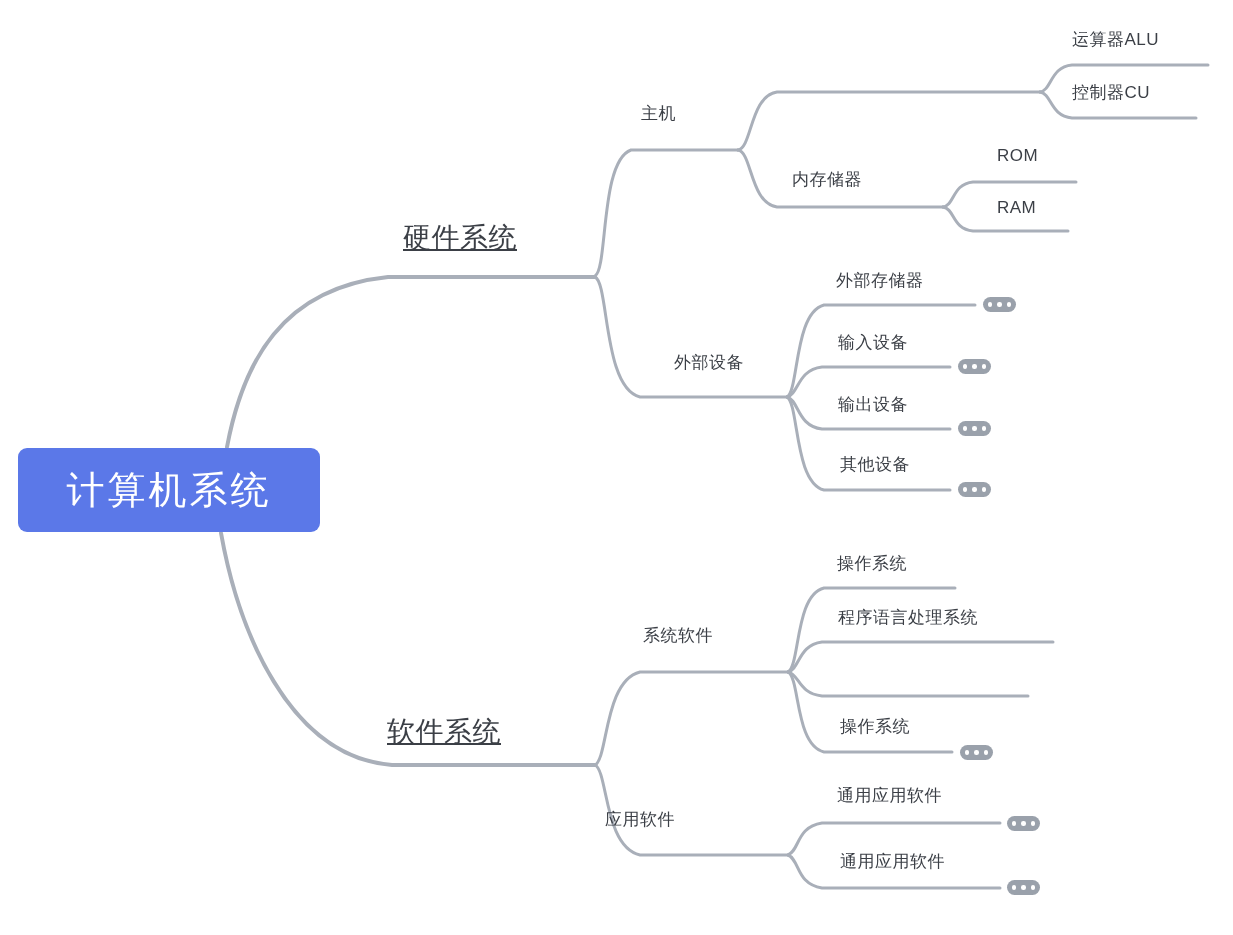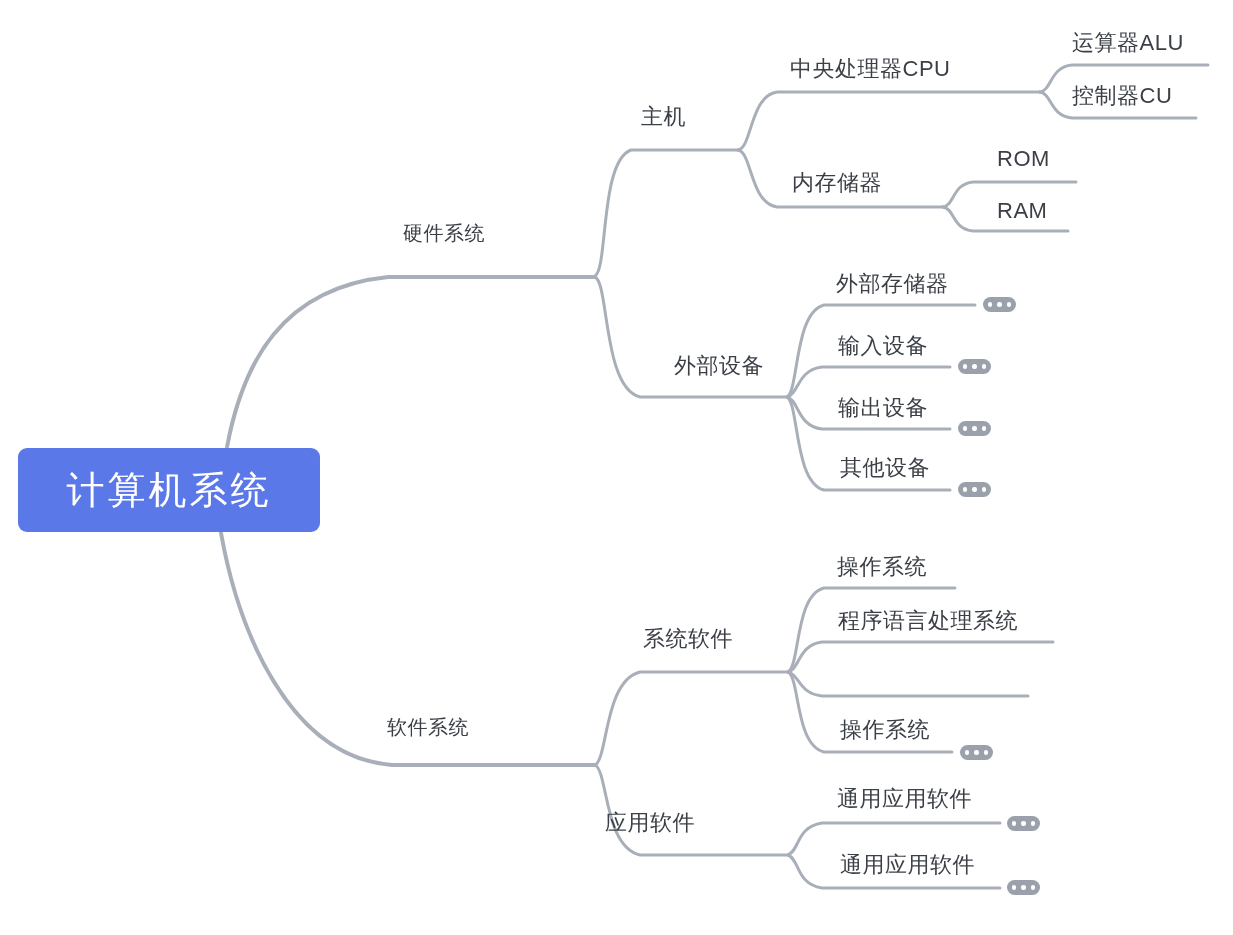--- a/index.html
+++ b/index.html
@@ -11,22 +11,22 @@
     --dot:#FFFFFF;
     --canvas-bg:#FFFFFF;
   }
   html,body{margin:0;padding:0;}
   body{font-family:"Liberation Sans","DejaVu Sans",sans-serif;background:var(--canvas-bg);}
   .canvas{position:relative;width:1233px;height:935px;background:var(--canvas-bg);overflow:hidden;}
   .links{position:absolute;left:0;top:0;width:1233px;height:935px;}
   .links path{fill:none;stroke:var(--line);stroke-linecap:round;stroke-linejoin:round;}
   .links path.lvl0{stroke-width:4px;}
   .links path.lvl{stroke-width:3px;}
-  .node{position:absolute;white-space:nowrap;color:var(--text);font-size:22px;font-weight:500;letter-spacing:0.5px;line-height:1.15;cursor:default;}
-  .node.lvl1{font-size:20px;}
+  .node{position:absolute;white-space:nowrap;color:var(--text);font-size:17px;font-weight:500;letter-spacing:0.5px;line-height:1.15;cursor:default;}
+  .node.lvl1{font-size:28px;text-decoration:underline;}
   .root-node{position:absolute;left:18px;top:448px;width:302px;height:84px;background:var(--root-bg);
     border-radius:9px;display:flex;align-items:center;justify-content:center;
     color:var(--root-text);font-size:38px;font-weight:500;letter-spacing:3px;}
   .pill{position:absolute;width:33px;height:15px;border-radius:8px;background:var(--pill-bg);
     display:flex;align-items:center;justify-content:center;gap:5px;cursor:pointer;}
   .pill .dot{width:4.5px;height:4.5px;border-radius:50%;background:var(--dot);}
 </style>
 </head>
 <body>
 
@@ -56,21 +56,20 @@
     <path class="lvl" d="M 788 855 C 800 850 796 827 822 823 L 1000 823"></path>
     <path class="lvl" d="M 788 855 C 800 860 796 884 822 888 L 1000 888"></path>
   </svg>
 
   <div class="root-node">计算机系统</div>
 
   <div class="node lvl1" style="left:403px;top:222px">硬件系统</div>
   <div class="node lvl1" style="left:387px;top:716px">软件系统</div>
 
   <div class="node" style="left:641px;top:104px">主机</div>
-  <div class="node" style="left:790px;top:56px">中央处理器CPU</div>
   <div class="node" style="left:1072px;top:30px">运算器ALU</div>
   <div class="node" style="left:1072px;top:83px">控制器CU</div>
   <div class="node" style="left:792px;top:170px">内存储器</div>
   <div class="node" style="left:997px;top:146px">ROM</div>
   <div class="node" style="left:997px;top:198px">RAM</div>
 
   <div class="node" style="left:674px;top:353px">外部设备</div>
   <div class="node" style="left:836px;top:271px">外部存储器</div>
   <div class="node" style="left:838px;top:333px">输入设备</div>
   <div class="node" style="left:838px;top:395px">输出设备</div>

